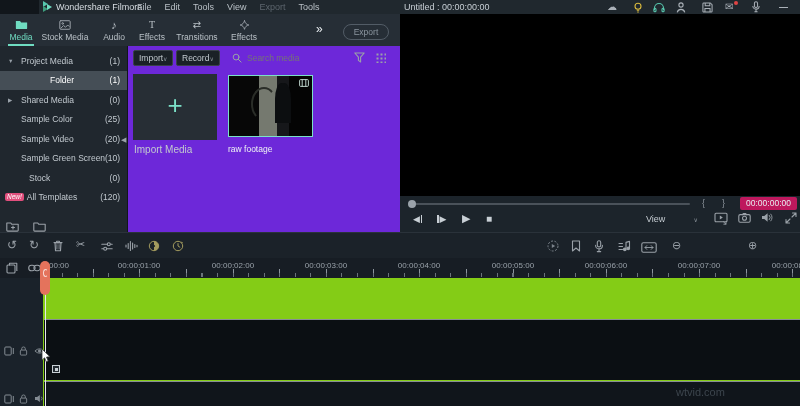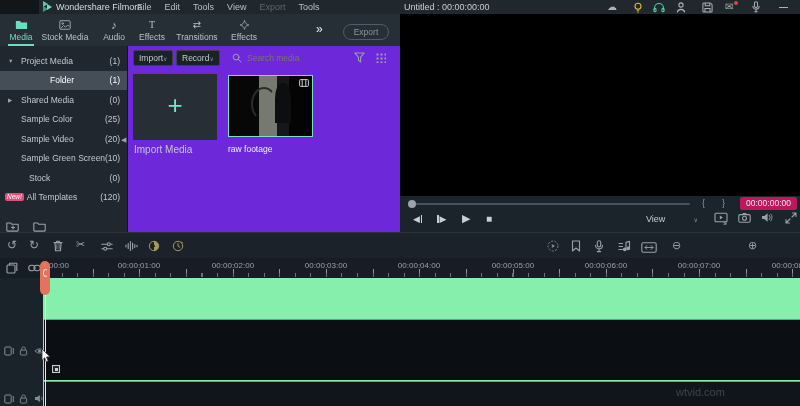--- a/index.html
+++ b/index.html
@@ -45,21 +45,21 @@
   .tbi { position:absolute; top:7px; }
   .olive { color:#a39b5e; }
 
   
   #ruler { left:0; top:258px; width:800px; height:20px; background:#171d24; overflow:hidden; }
   .ruler-label { position:absolute; top:3px; font-size:8px; color:#99a1a9; white-space:nowrap; }
   #ticks-minor { position:absolute; left:46px; top:15px; width:754px; height:4px;
      background:repeating-linear-gradient(90deg,#6a737b 0 1px,transparent 1px 15.55px); }
   #ticks-major { position:absolute; left:46px; top:11px; width:754px; height:8px;
      background:repeating-linear-gradient(90deg,#8d959d 0 1px,transparent 1px 46.65px); }
-  #timeline-body { left:0; top:278px; width:800px; height:128px; background:#86efac; }
+  #timeline-body { left:0; top:278px; width:800px; height:128px; background:#84cc16; }
   #track-headers { position:absolute; left:0; top:0; width:43px; height:128px; background:#1a222a; }
   .sep { position:absolute; left:44px; width:756px; height:1px; background:#878e95; }
   .trk-ic { position:absolute; color:#848c93; }
 
   input { outline:none; }
 </style>
 </head>
 <body>
 
 <div id="topbar" class="abs">

